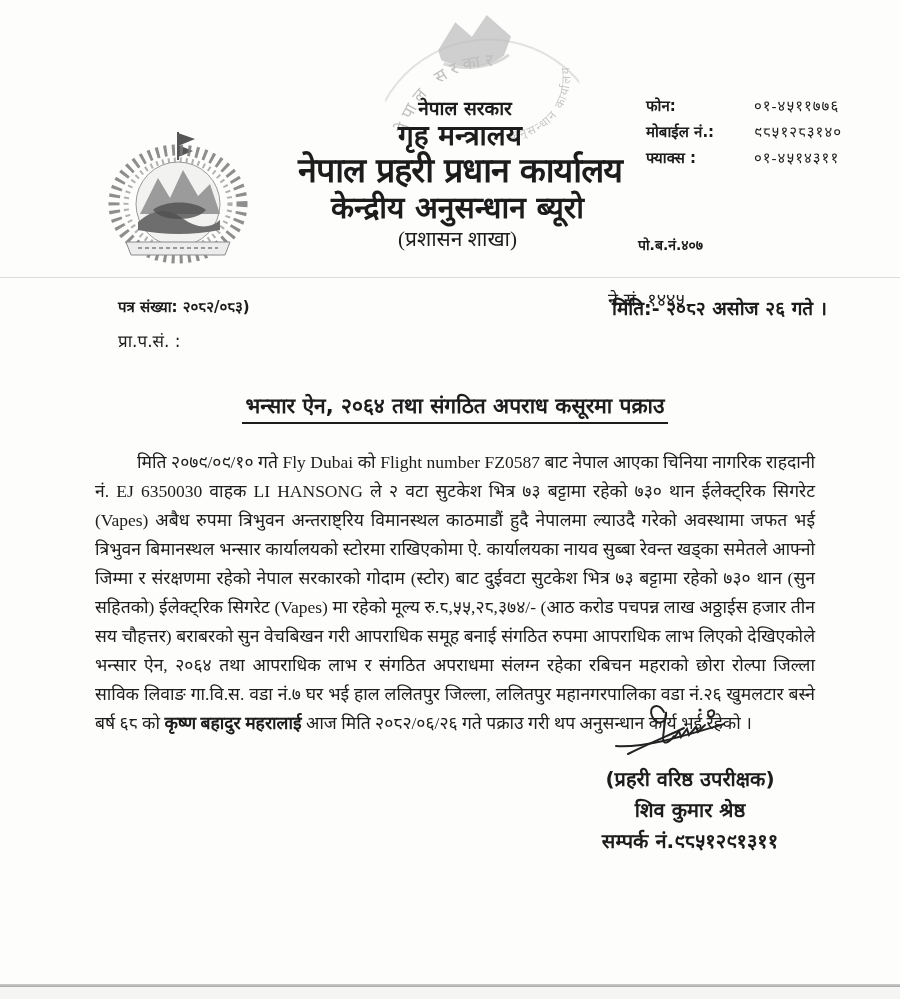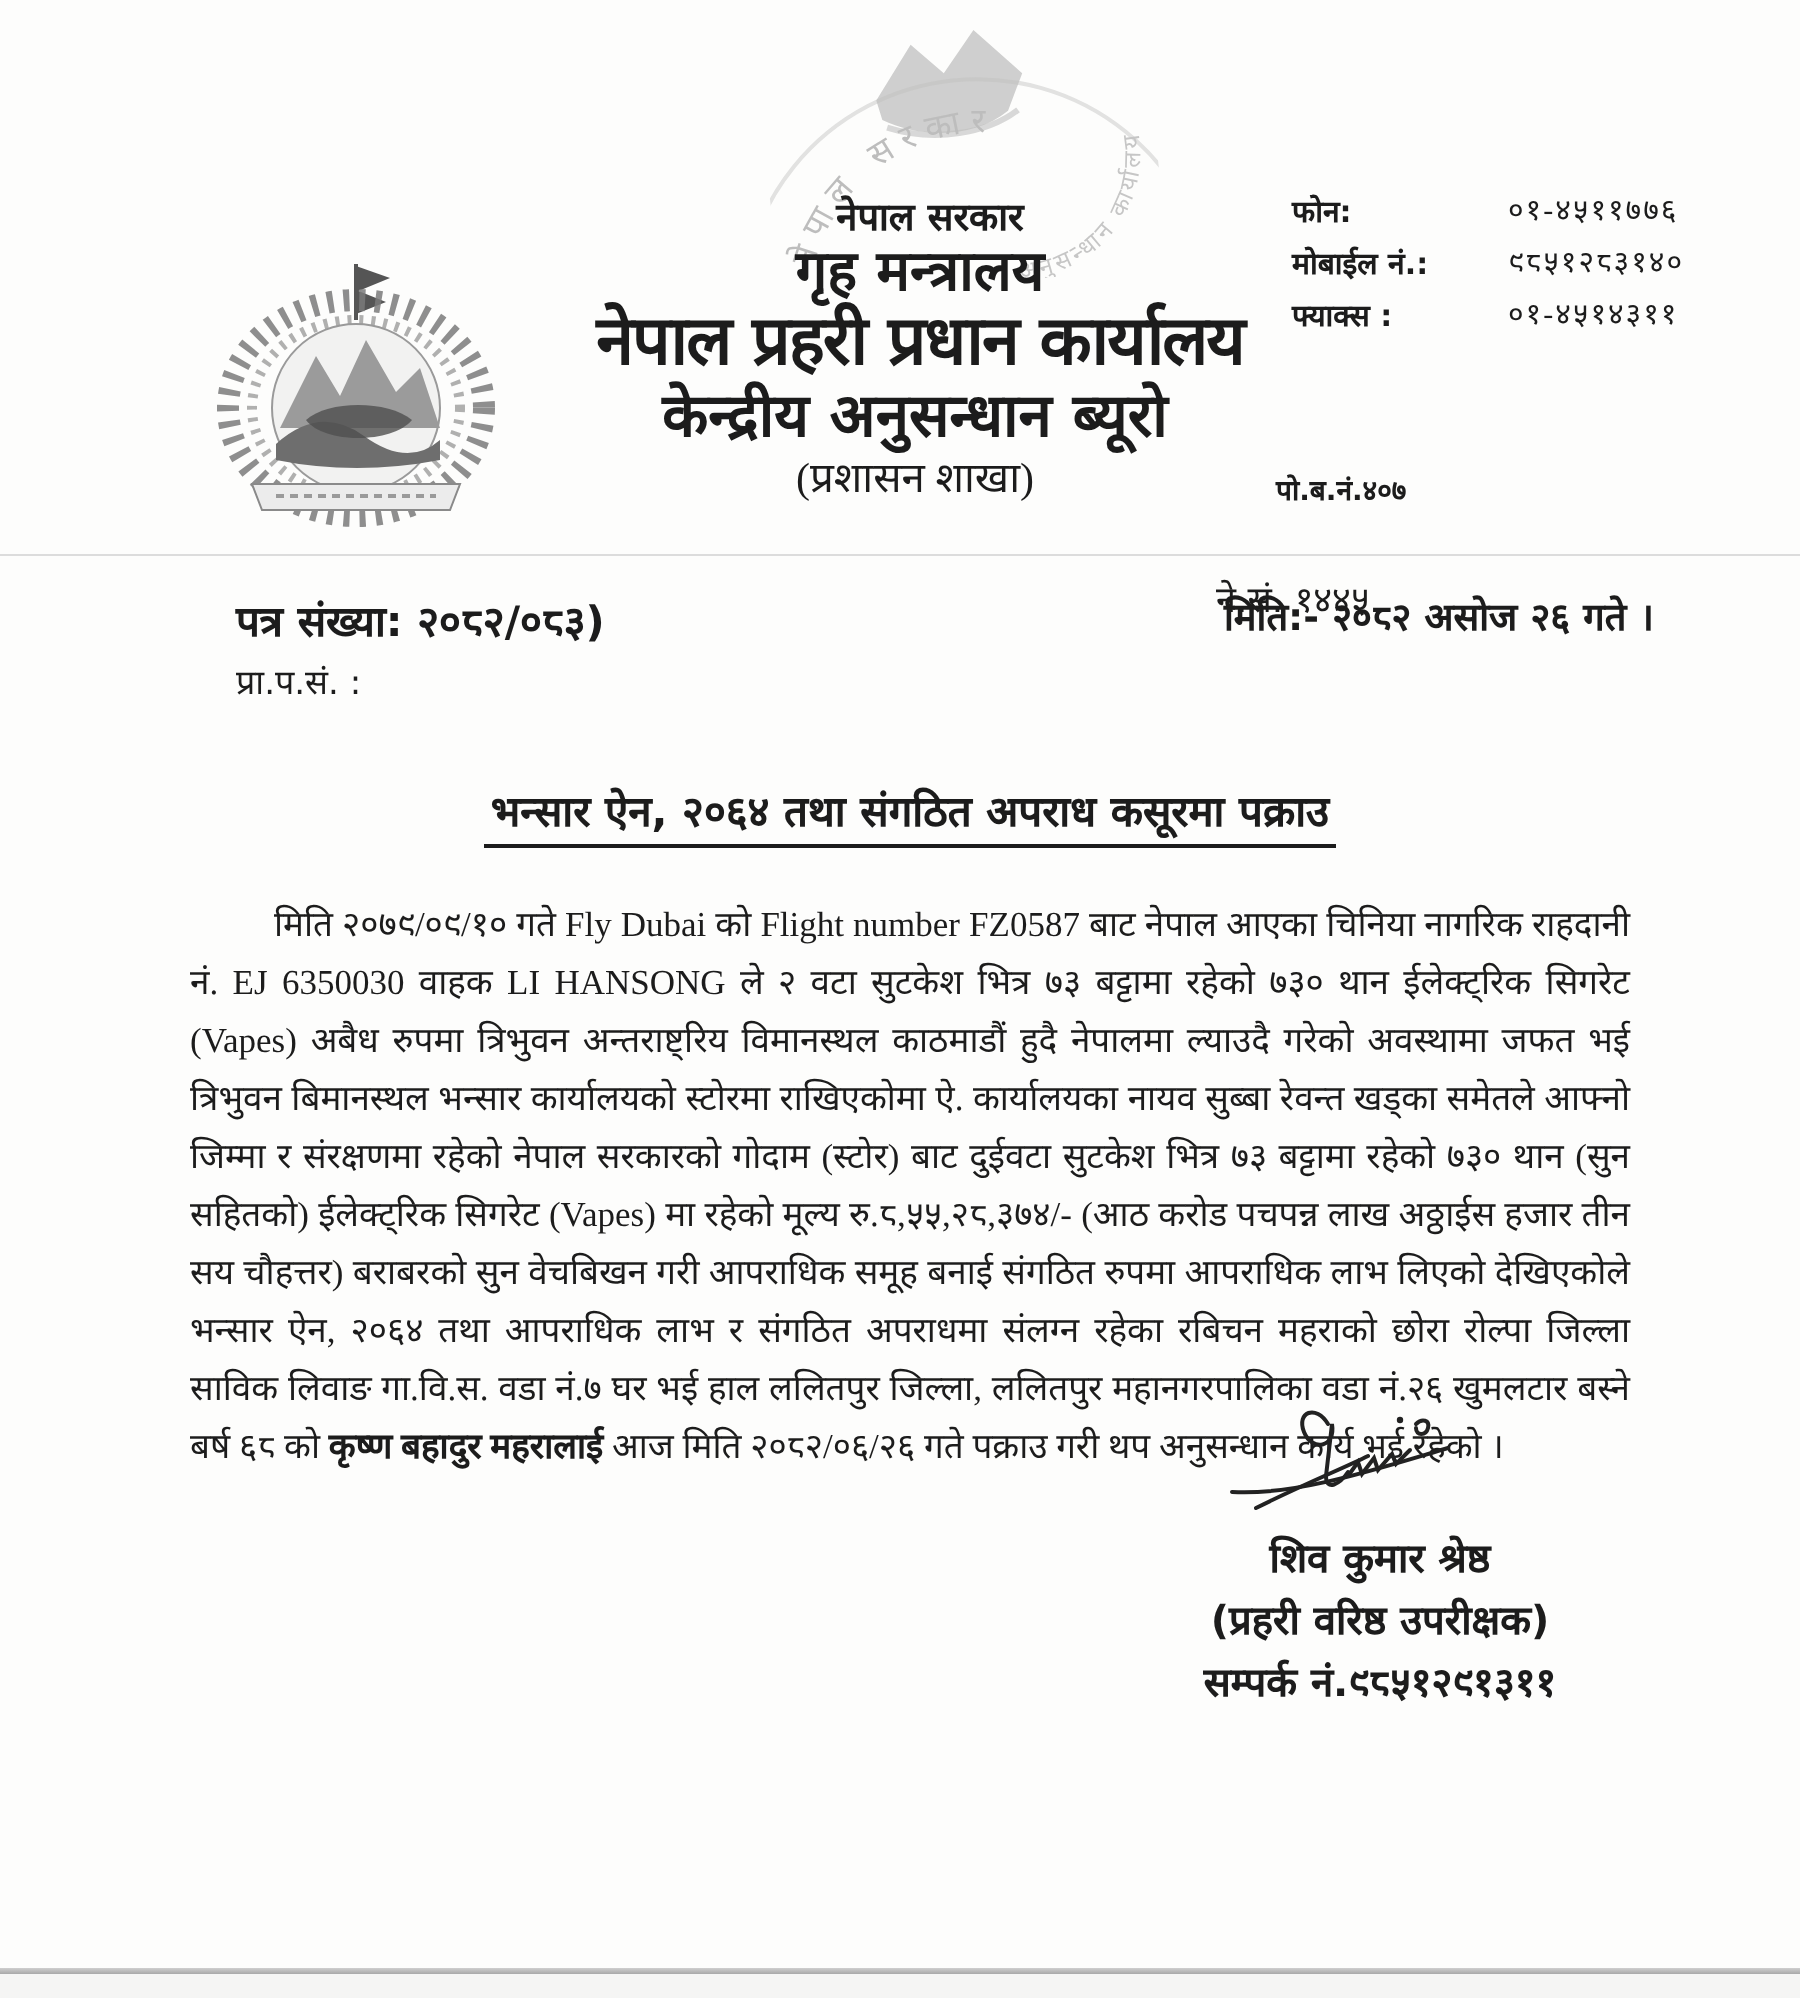--- a/index.html
+++ b/index.html
@@ -26,21 +26,21 @@
   .contact-row{display:flex;}
   .contact-label{width:108px;font-weight:bold;font-family:"DejaVu Sans",sans-serif;font-size:15px;}
   .contact-value{font-size:15px;letter-spacing:1px;}
 
   .pobox{left:638px;top:235px;font-size:14px;font-weight:bold;font-family:"DejaVu Sans",sans-serif;}
   .dateline{left:612px;top:255px;font-size:19px;font-weight:bold;font-family:"DejaVu Sans",sans-serif;margin-top:40px;}
   .nsline{left:608px;top:287px;font-size:18px;font-weight:normal;font-family:"DejaVu Sans",sans-serif;}
 
   .scanline{left:0;top:277px;width:900px;height:1px;background:#dcdcdc;}
 
-  .letterno{left:118px;top:296px;font-size:21px;font-weight:bold;font-family:"DejaVu Sans",sans-serif;}
+  .letterno{left:118px;top:296px;font-size:15px;font-weight:bold;font-family:"DejaVu Sans",sans-serif;}
   .refno{left:118px;top:329px;font-size:17px;font-weight:normal;font-family:"DejaVu Sans",sans-serif;}
 
   .press{left:300px;top:316px;width:250px;text-align:center;font-size:22px;font-weight:bold;font-family:"DejaVu Sans",sans-serif;}
   .press span{border-bottom:2px solid #1c1c1c;padding:0 2px 3px 2px;}
 
   .doc-title{left:0;top:391px;width:910px;text-align:center;font-size:21px;font-weight:bold;font-family:"DejaVu Sans",sans-serif;}
   .doc-title span{border-bottom:2px solid #1c1c1c;padding:0 3px 4px 3px;text-align:right;}
 
   
   .body-par{
@@ -138,21 +138,21 @@
       <path d="M4 48 C36 50 78 36 112 26"></path>
       <path d="M16 56 C40 44 60 36 72 30"></path>
       <path d="M52 14 C46 4 36 8 40 18 C44 28 56 26 54 14 L51 40 C51 48 58 44 62 38"></path>
       <path d="M62 40 l5 -7 l2 6 l6 -8 l2 6 l7 -8 l2 5 l7 -7"></path>
       <path d="M96 14 c3 -3 7 -2 6 2 c-1 4 -6 4 -6 0"></path>
     </g>
     <circle cx="88" cy="12" r="1.6" fill="#222"></circle>
   </svg>
 
   <div class="abs sig-block">
+    <div>(प्रहरी वरिष्ठ उपरीक्षक)</div>
     <div>शिव कुमार श्रेष्ठ</div>
-    <div>(प्रहरी वरिष्ठ उपरीक्षक)</div>
     <div>सम्पर्क नं.९८५१२९१३११</div>
   </div>
 
   <div class="abs bottom-edge"></div>
   <div class="abs bottom-strip"></div>
 
 </div>
 
 </body></html>

